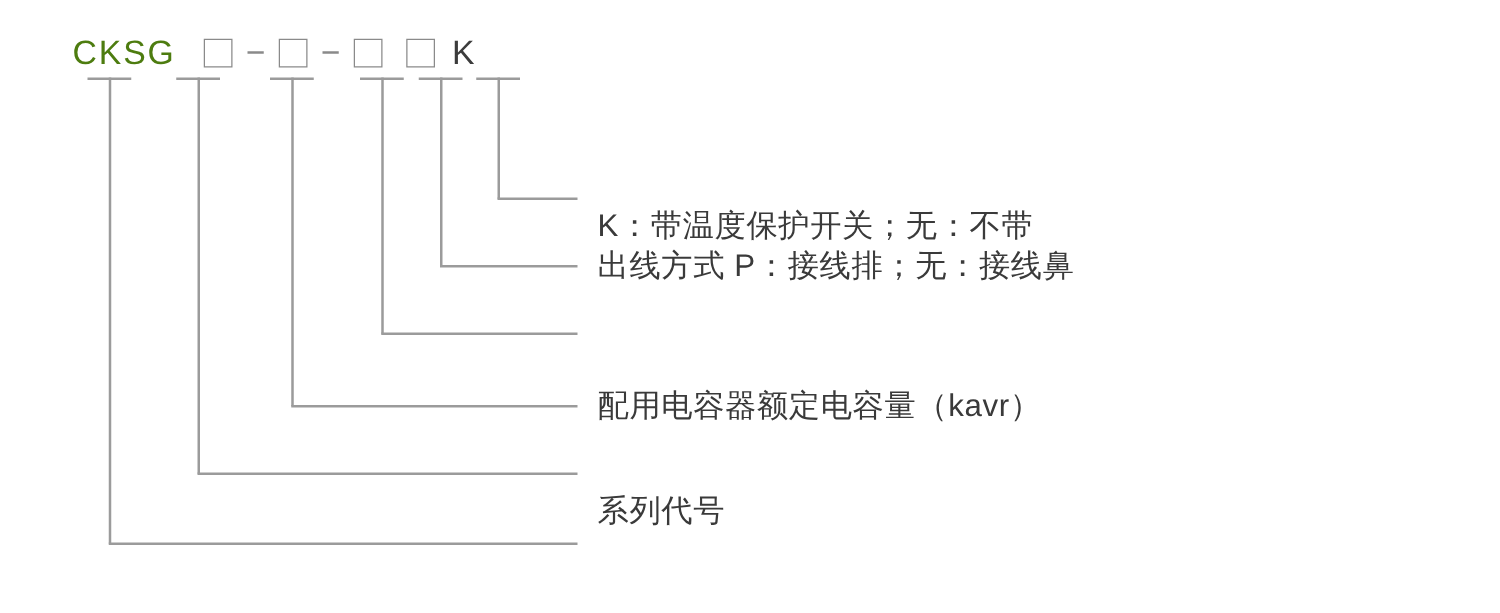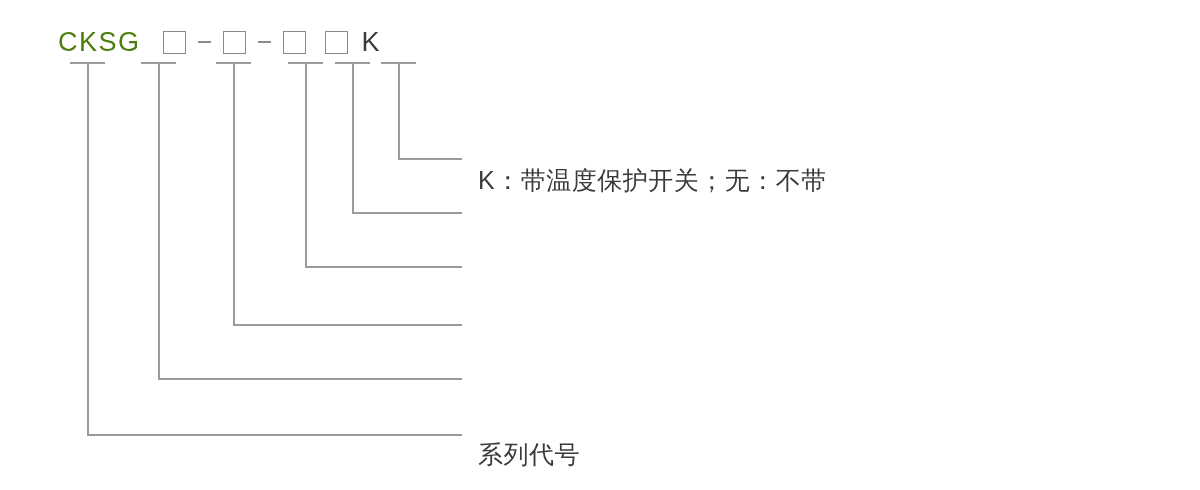--- a/index.html
+++ b/index.html
@@ -129,15 +129,17 @@
   <div class="vline" style="left:233px; top:62px; height:263px;"></div>
   <div class="hline" style="left:233px; top:324px; width:229px;"></div>
 
   <div class="vline" style="left:158px; top:62px; height:317px;"></div>
   <div class="hline" style="left:158px; top:378px; width:304px;"></div>
 
   <div class="vline" style="left:87px;  top:62px; height:373px;"></div>
   <div class="hline" style="left:87px;  top:434px; width:375px;"></div>
 
   <div class="label" style="top:148px;margin-top:32px;">K：带温度保护开关；无：不带</div>
-  <div class="label" style="top:454px;">系列代号</div>
+  <div class="label" style="top:212px;">出线方式 P：接线排；无：接线鼻</div>
+  <div class="label" style="top:324px;">配用电容器额定电容量（kavr）</div>
+  <div class="label" style="top:408px;">系列代号</div>
 
 </div>
 
 </body></html>

